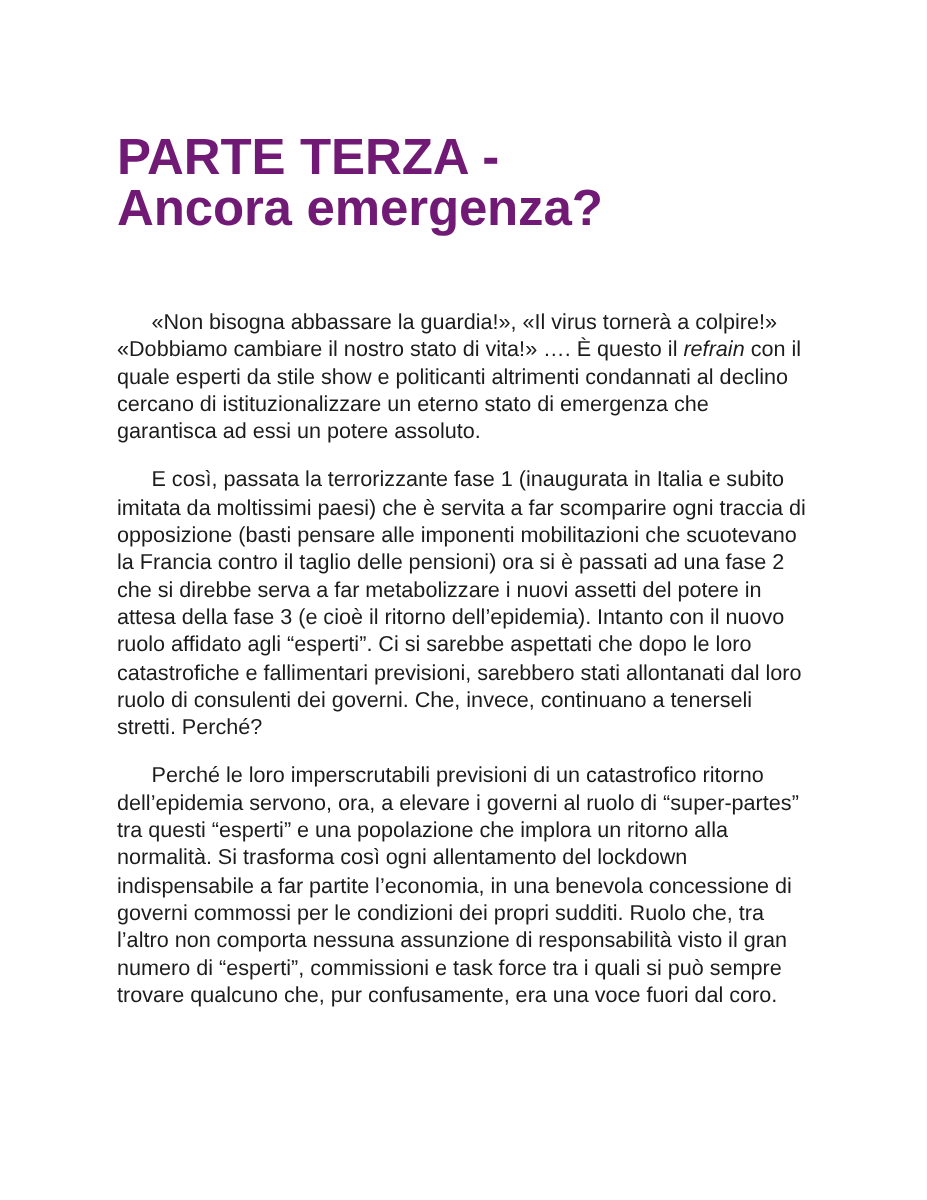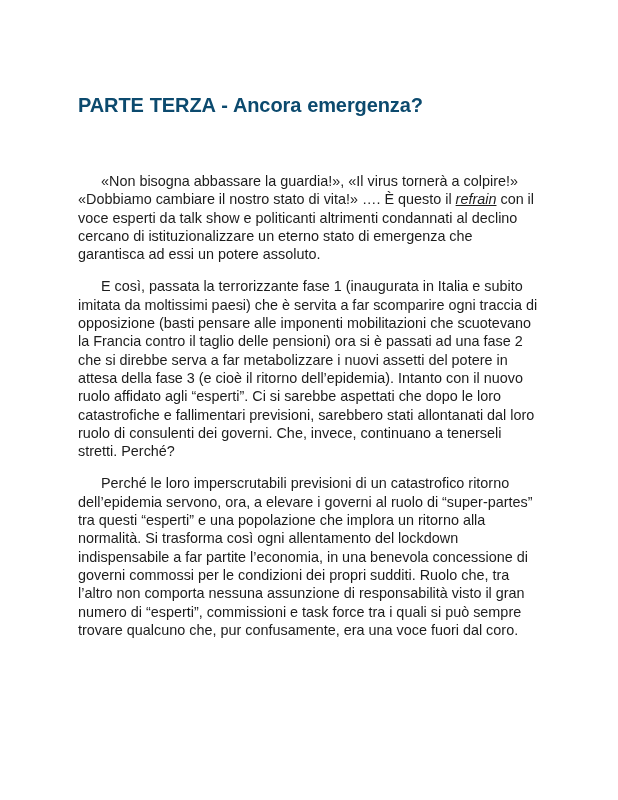--- a/index.html
+++ b/index.html
@@ -25,25 +25,25 @@
   }
 
   .doc-body {
     position: absolute;
     left: 78px;
     top: 88px;
     width: 464px;
   }
 
   .doc-title {
-    font-size: 20px;
+    font-size: 34px;
     font-weight: bold;
     line-height: 34px;
     letter-spacing: -0.1px;
-    color: #0c4a6e;
+    color: #701a75;
     margin: 0;
     width: 360px;
     word-spacing: 0.5px;
   }
 
   .body-copy {
     margin-top: 50px;
   }
 
   .para {
@@ -55,33 +55,32 @@
     word-spacing: -0.05px;
     letter-spacing: 0.01px;
   }
 
   .para:last-child {
     margin-bottom: 0;
   }
 
   .para em {
     font-style: italic;
-    text-decoration: underline;
   }
 </style>
 </head>
 <body>
 
 <div class="page">
 
   <div class="doc-body">
 
     <h1 class="doc-title">PARTE TERZA - Ancora emergenza?</h1>
 
     <div class="body-copy">
-      <p class="para"><span>«Non bisogna abbassare la guardia!», «Il virus tornerà a colpire!» «Dobbiamo cambiare il nostro stato di vita!» …. È questo il </span><em>refrain</em><span> con il voce esperti da talk show e politicanti altrimenti condannati al declino cercano di istituzionalizzare un eterno stato di emergenza che garantisca ad essi un potere assoluto.</span></p>
+      <p class="para"><span>«Non bisogna abbassare la guardia!», «Il virus tornerà a colpire!» «Dobbiamo cambiare il nostro stato di vita!» …. È questo il </span><em>refrain</em><span> con il quale esperti da stile show e politicanti altrimenti condannati al declino cercano di istituzionalizzare un eterno stato di emergenza che garantisca ad essi un potere assoluto.</span></p>
       <p class="para"><span>E così, passata la terrorizzante fase 1 (inaugurata in Italia e subito imitata da moltissimi paesi) che è servita a far scomparire ogni traccia di opposizione (basti pensare alle imponenti mobilitazioni che scuotevano la Francia contro il taglio delle pensioni) ora si è passati ad una fase 2 che si direbbe serva a far metabolizzare i nuovi assetti del potere in attesa della fase 3 (e cioè il ritorno dell’epidemia). Intanto con il nuovo ruolo affidato agli “esperti”. Ci si sarebbe aspettati che dopo le loro catastrofiche e fallimentari previsioni, sarebbero stati allontanati dal loro ruolo di consulenti dei governi. Che, invece, continuano a tenerseli stretti. Perché?</span></p>
       <p class="para"><span>Perché le loro imperscrutabili previsioni di un catastrofico ritorno dell’epidemia servono, ora, a elevare i governi al ruolo di “super-partes” tra questi “esperti” e una popolazione che implora un ritorno alla normalità. Si trasforma così ogni allentamento del lockdown indispensabile a far partite l’economia, in una benevola concessione di governi commossi per le condizioni dei propri sudditi. Ruolo che, tra l’altro non comporta nessuna assunzione di responsabilità visto il gran numero di “esperti”, commissioni e task force tra i quali si può sempre trovare qualcuno che, pur confusamente, era una voce fuori dal coro.</span></p>
     </div>
 
   </div>
 
 </div>
 
 </body></html>

